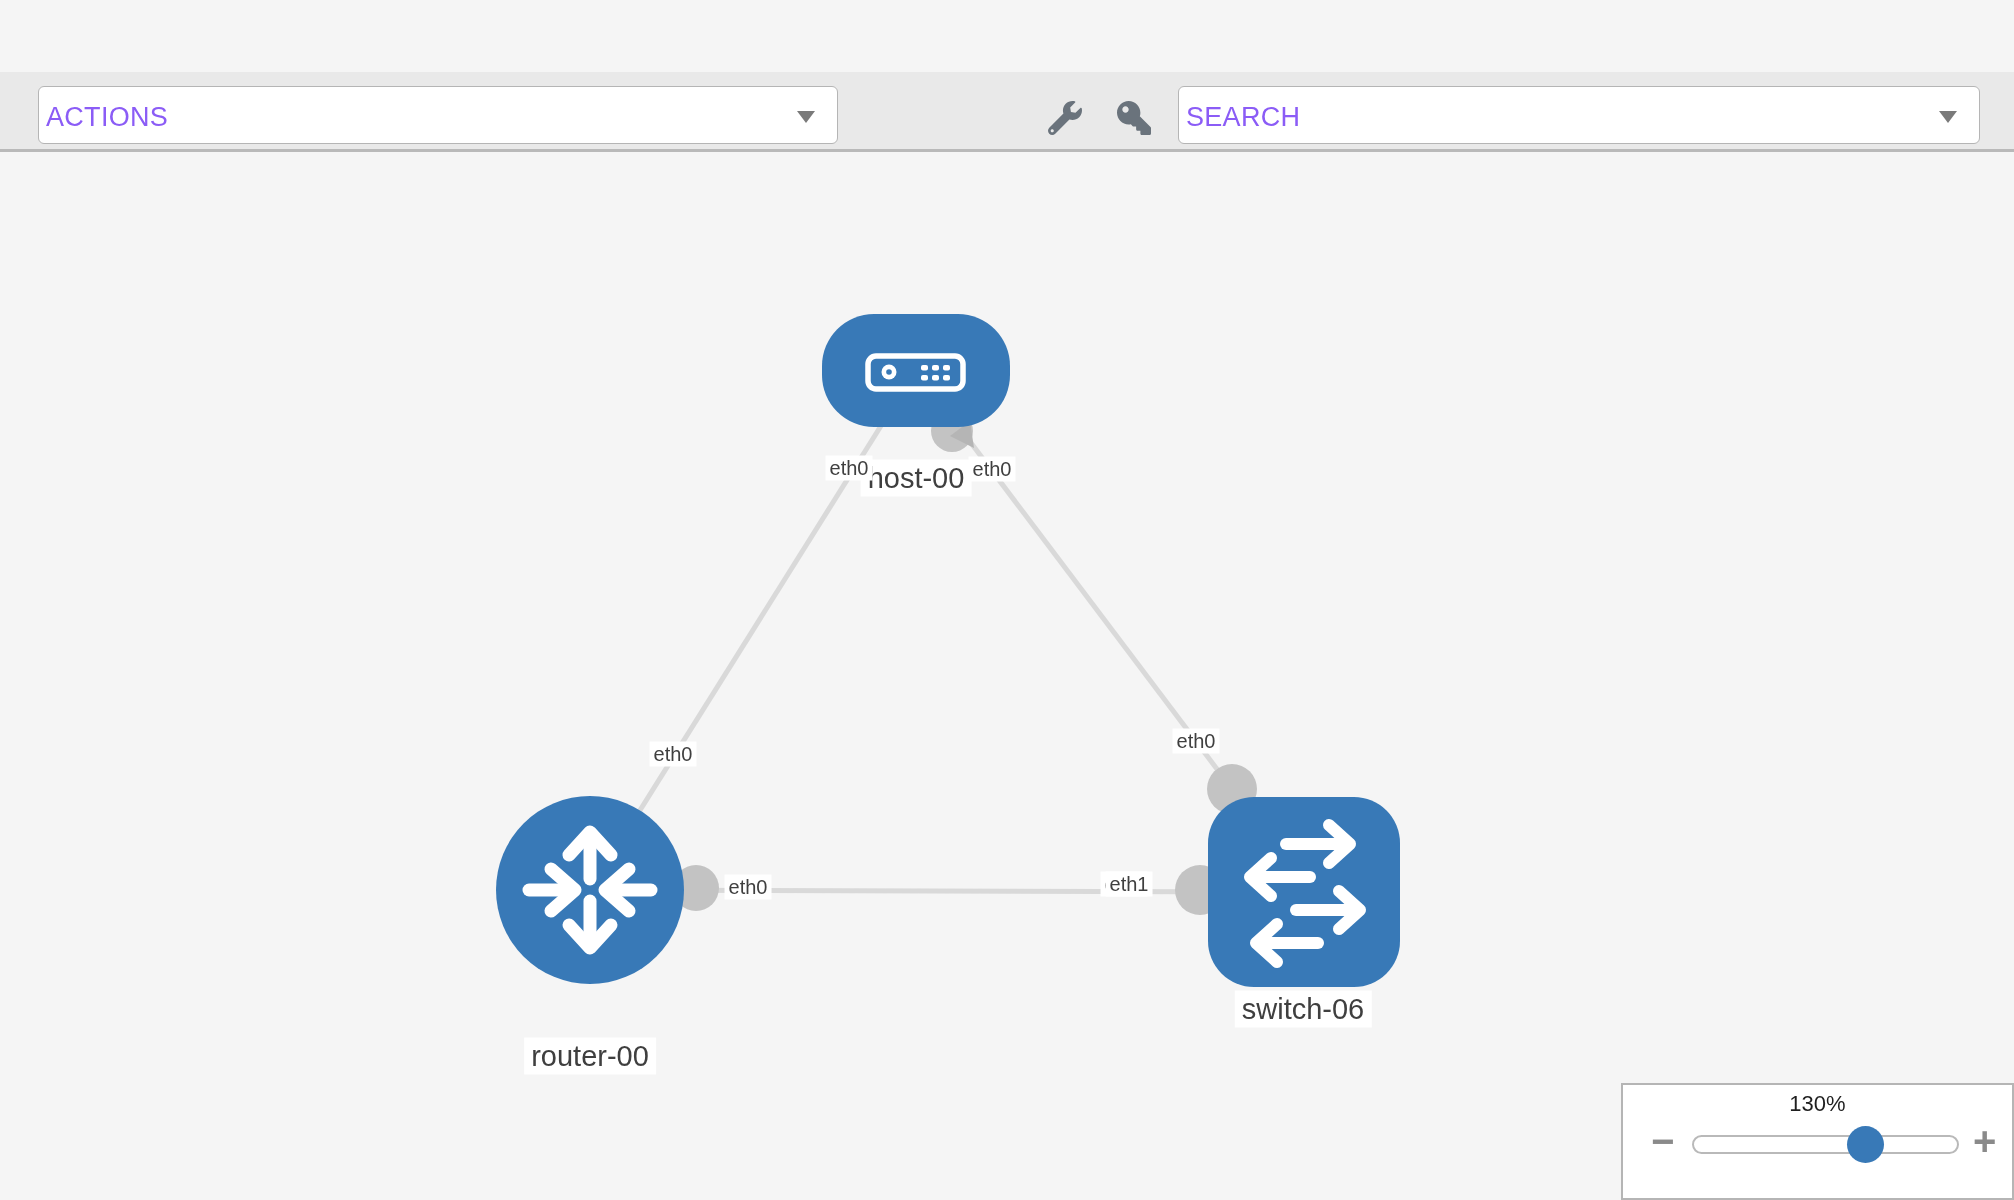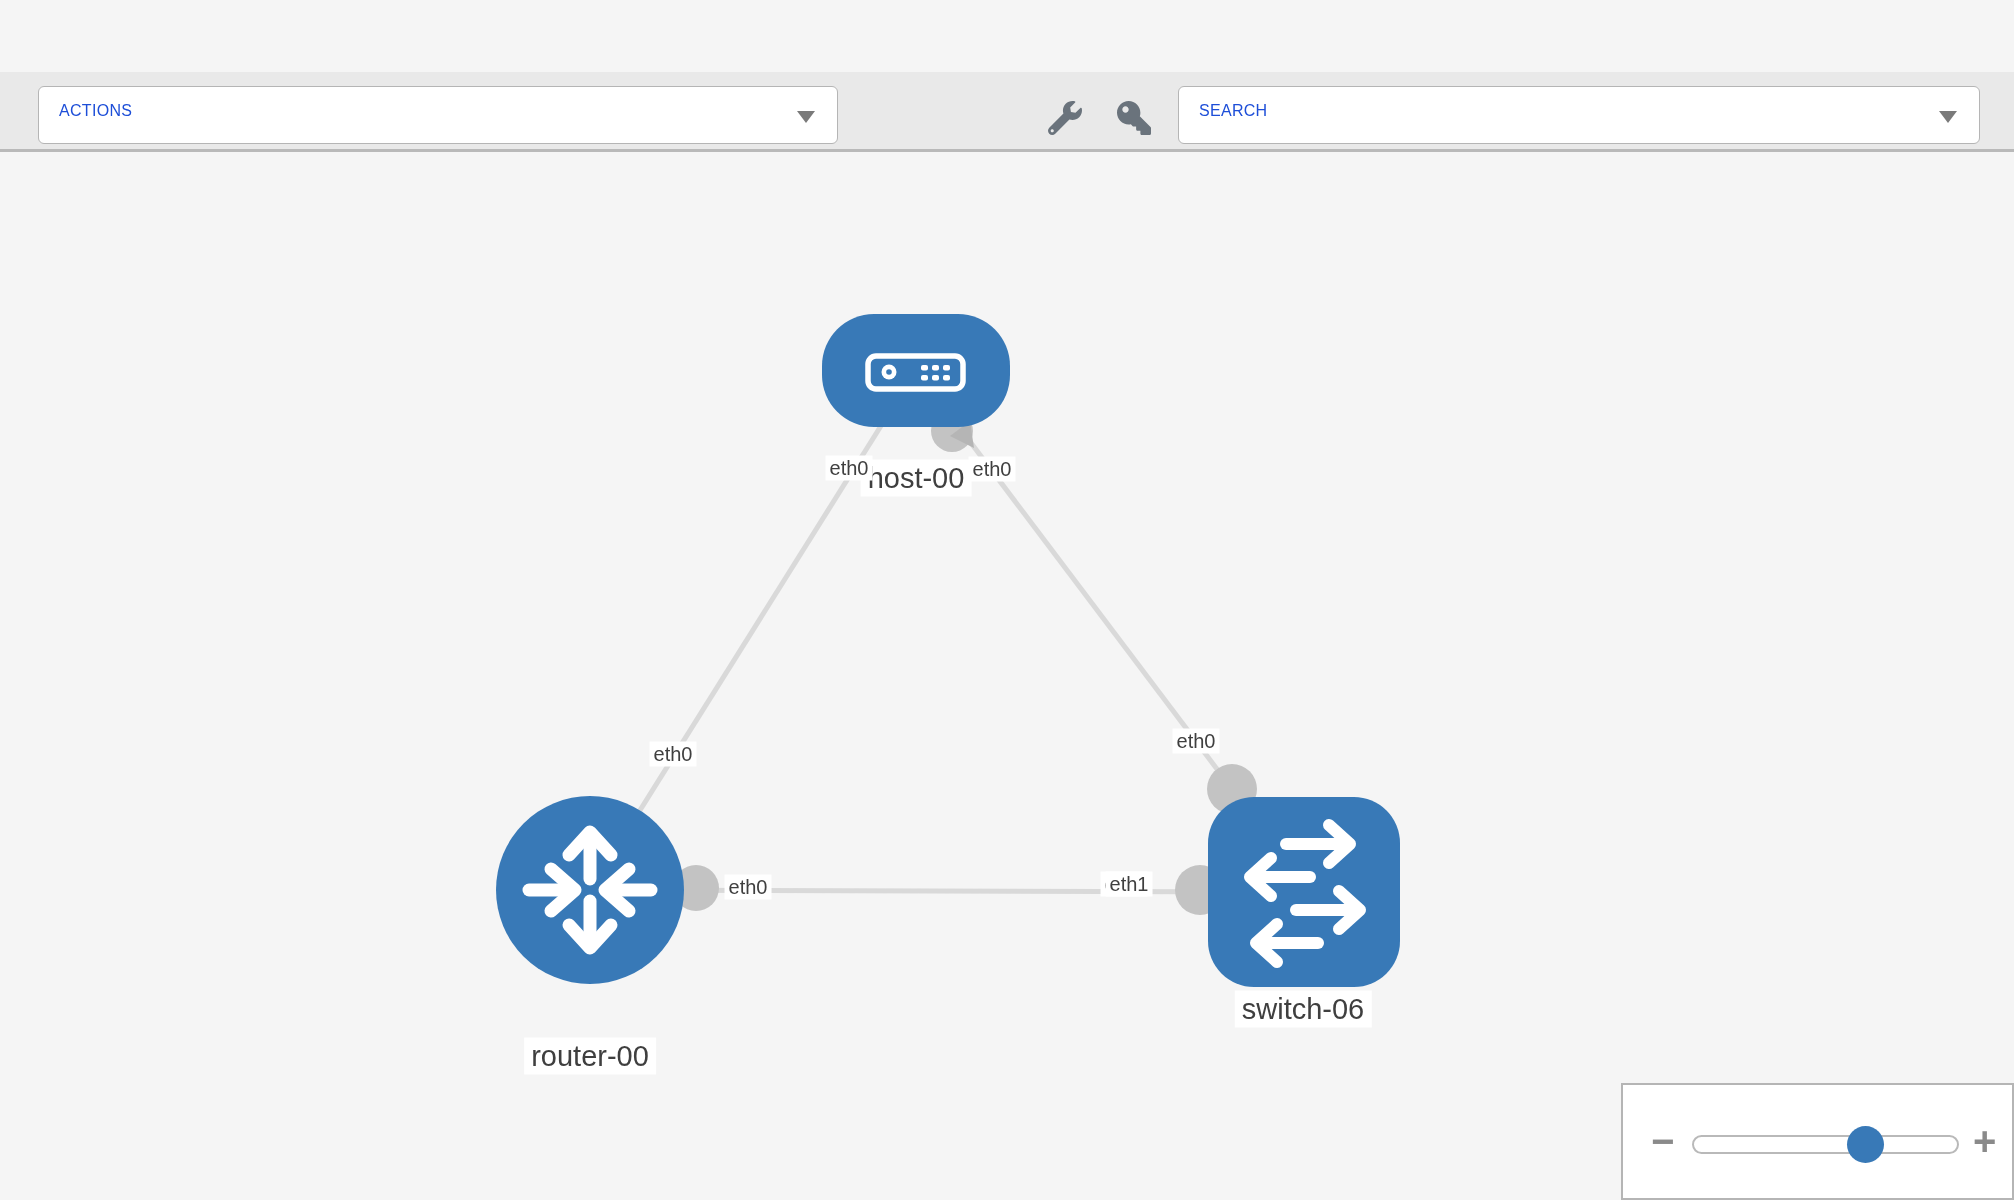--- a/index.html
+++ b/index.html
@@ -13,22 +13,22 @@
   .page-title { position:absolute; left:39px; top:20px; font-size:26px;
     font-weight:700; color:#575757; letter-spacing:.2px; }
   .close-btn { position:absolute; right:31px; top:15px; width:38px; height:38px;
     cursor:pointer; }
 
   
   .toolbar { position:absolute; left:0; top:72px; width:100%; height:80px;
     background:#e9e9e9; border-bottom:3px solid #b9b9b9; z-index:5; }
   .select-box { position:absolute; top:14px; height:58px; background:#ffffff;
     border:1px solid #b5b5b5; border-radius:6px; cursor:pointer; }
-  .select-box .sel-label { position:absolute; left:20px; top:15px;
-    font-size:16px; color:#1d4ed8; letter-spacing:.3px; }
+  .select-box .sel-label { position:absolute; left:7px; top:15px;
+    font-size:27px; color:#8b5cf6; letter-spacing:.3px; }
   .caret { position:absolute; right:22px; top:24px; width:0; height:0;
     border-left:9px solid transparent; border-right:9px solid transparent;
     border-top:12px solid #7a7a7a; }
   .actions-select { left:38px; width:800px; }
   .search-select  { left:1178px; width:802px;padding-left:44px; }
   .tool-icon-btn { position:absolute; top:24px; width:44px; height:44px;
     cursor:pointer; display:flex; align-items:center; justify-content:center; }
   .wrench-btn { left:1043px; }
   .key-btn { left:1112px; }
 
@@ -127,20 +127,21 @@
     <span class="graph-label if-label" style="left:673px;  top:602px;">eth0</span>
     <span class="graph-label if-label" style="left:748px;  top:735px;">eth0</span>
     <span class="graph-label if-label" style="left:1196px; top:589px;">eth0</span>
     <span class="graph-label if-label" style="left:1124px; top:732px;">eth0</span>
     <span class="graph-label if-label z3" style="left:1129px; top:732px;">eth1</span>
     <span class="graph-label node-label" style="left:590px;  top:857px;margin-top:47px;">router-00</span>
     <span class="graph-label node-label" style="left:1303px; top:857px;">switch-06</span>
   </div>
 
   <div class="zoom-panel">
+    <div class="zoom-level">130%</div>
     <div class="zoom-minus">−</div>
     <div class="zoom-track"></div>
     <div class="zoom-thumb"></div>
     <div class="zoom-plus">+</div>
   </div>
 
 
   <div class="toolbar">
     <div class="select-box actions-select">
       <span class="sel-label">ACTIONS</span>

